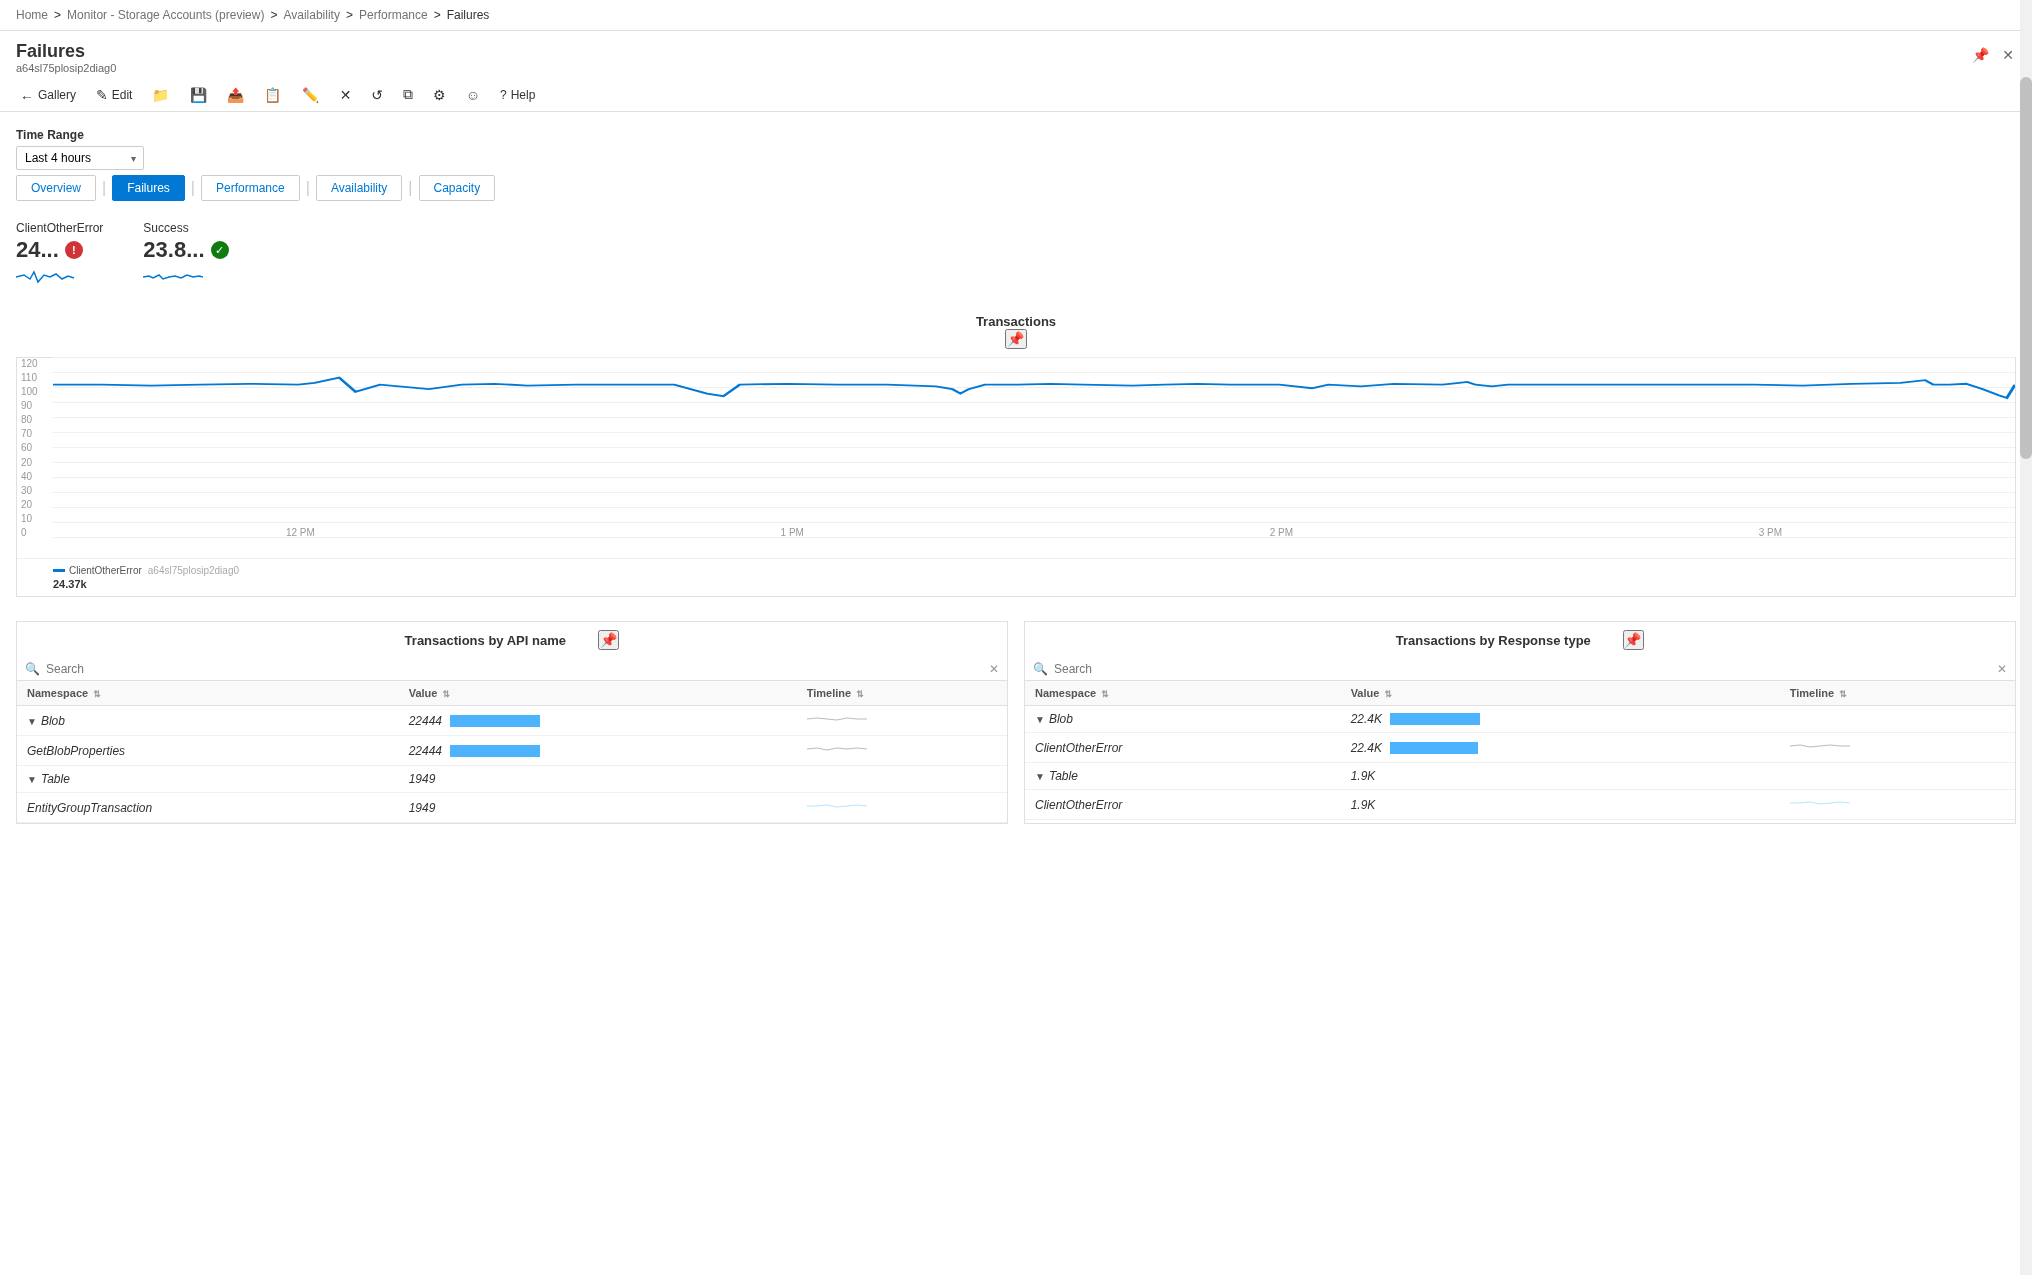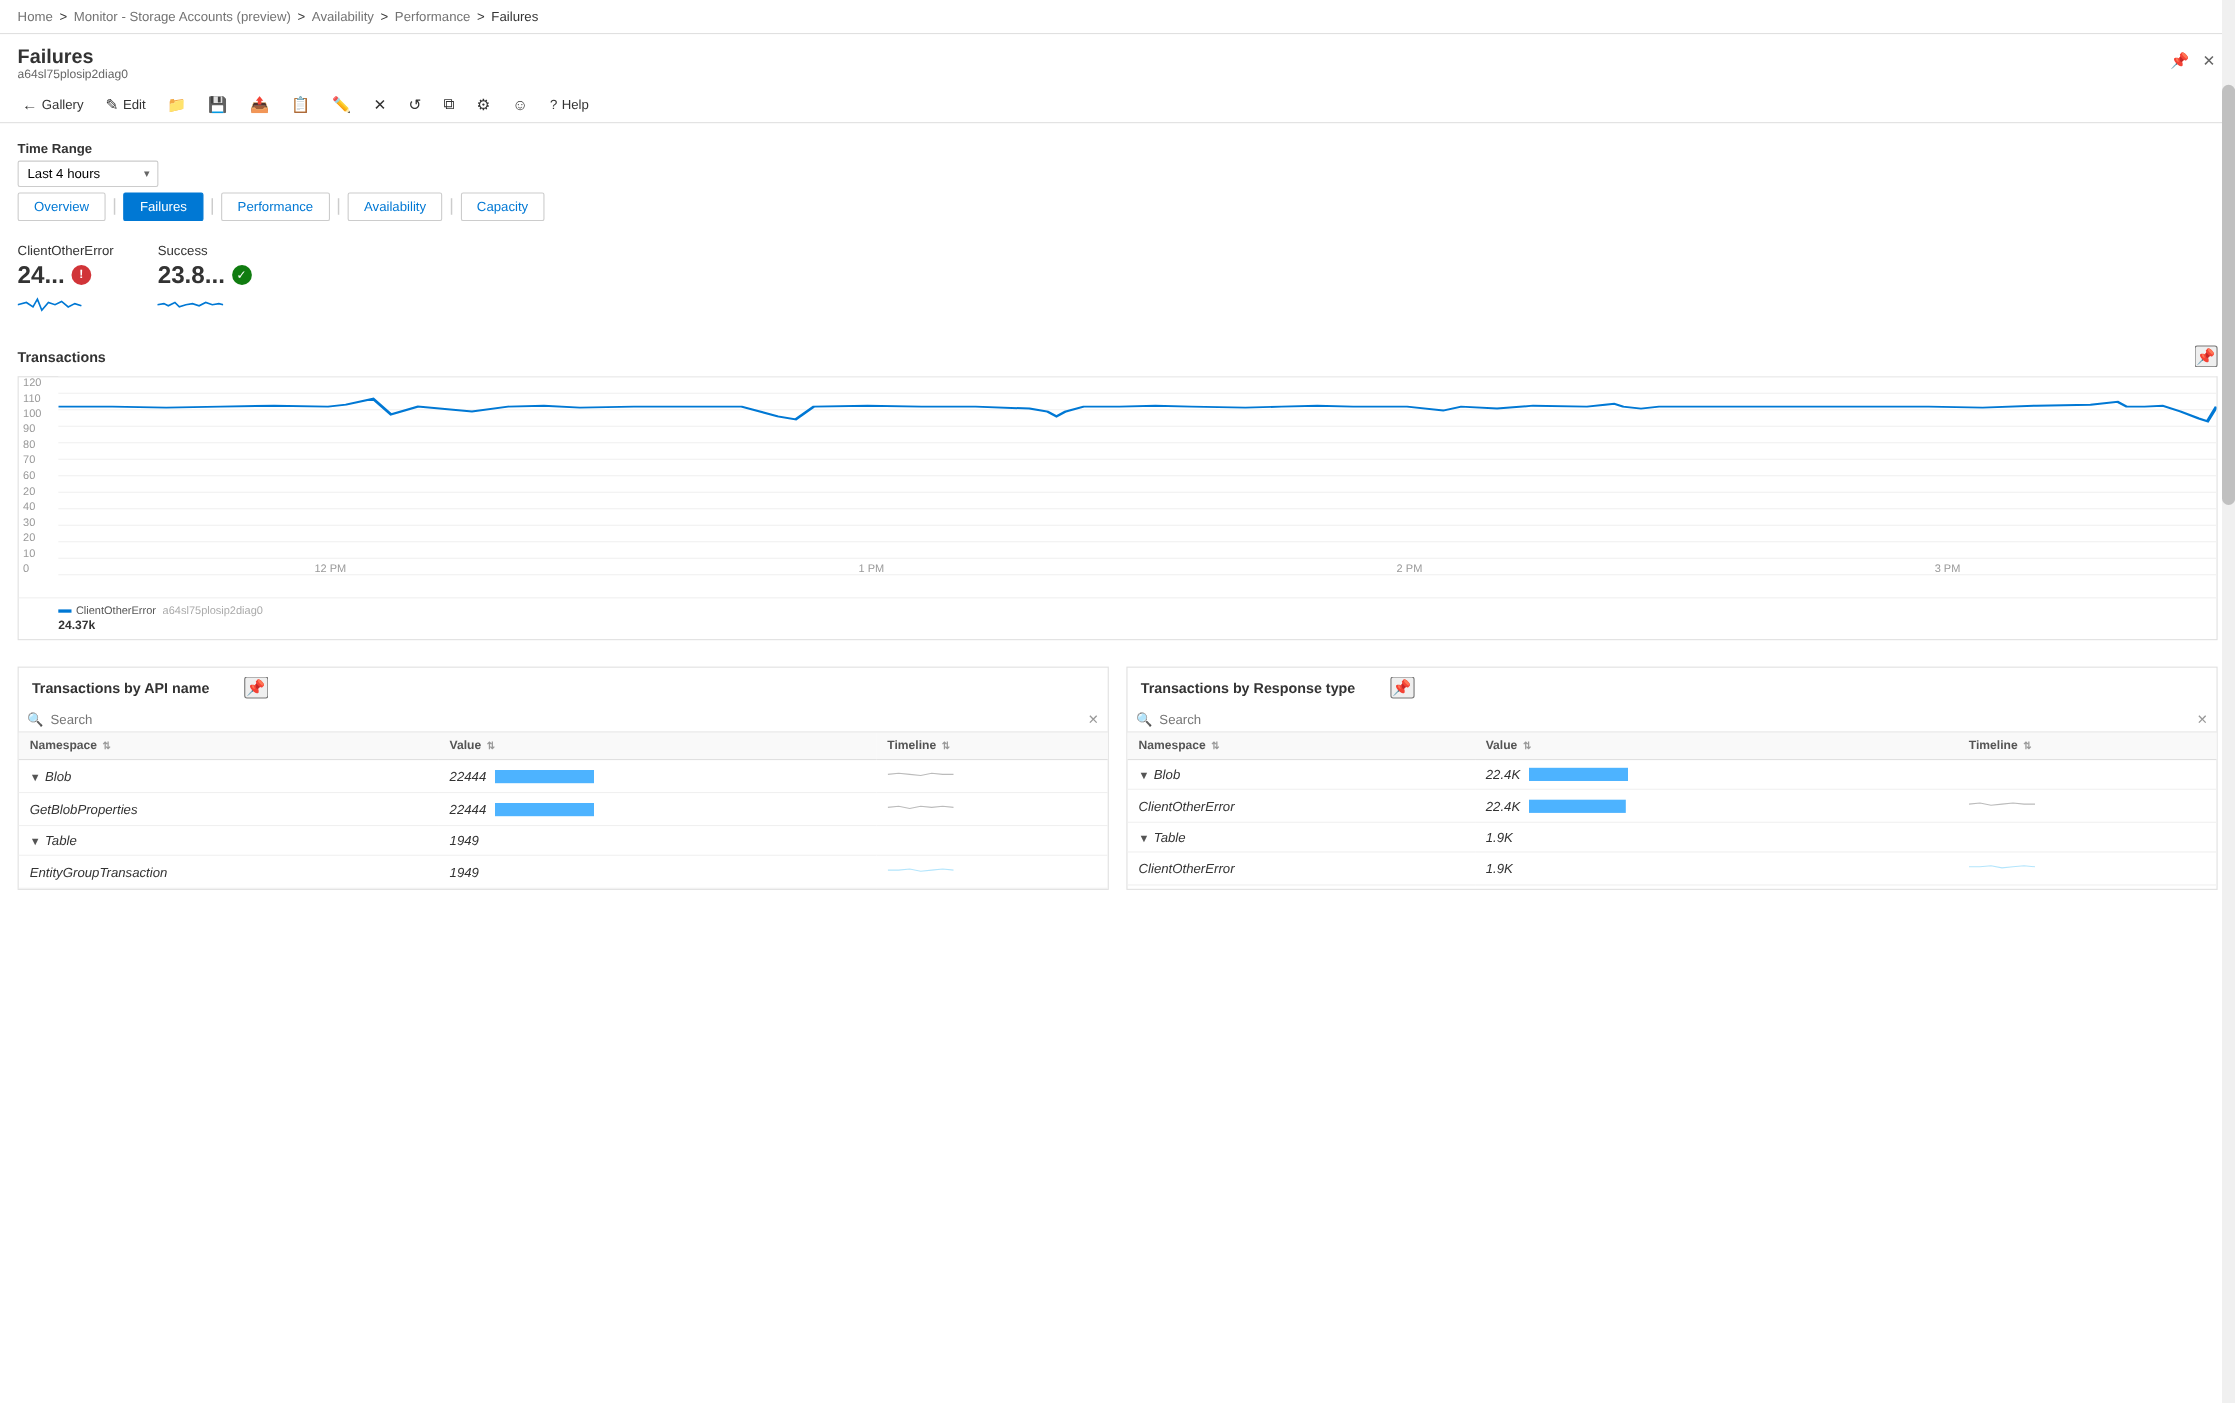--- a/index.html
+++ b/index.html
@@ -34,38 +34,38 @@
     .metrics-row { display: flex; gap: 40px; margin-bottom: 24px; }
     .metric-card { display: flex; flex-direction: column; }
     .metric-label { font-size: 12px; color: #333; margin-bottom: 2px; }
     .metric-value-row { display: flex; align-items: center; gap: 6px; }
     .metric-value { font-size: 22px; font-weight: 600; color: #333; }
     .metric-icon-error { width: 18px; height: 18px; background: #d13438; border-radius: 50%; display: flex; align-items: center; justify-content: center; color: white; font-size: 11px; font-weight: bold; }
     .metric-icon-success { width: 18px; height: 18px; background: #107c10; border-radius: 50%; display: flex; align-items: center; justify-content: center; color: white; font-size: 11px; }
     .metric-sparkline { margin-top: 4px; }
 
     .chart-section { margin-bottom: 24px; }
-    .chart-header { display: flex; justify-content: space-between; align-items: center; margin-bottom: 8px; }
+    .chart-header { display: flex; justify-content: space-between; align-items: center; margin-bottom: 8px; flex-direction: column; }
     .chart-title { font-size: 13px; font-weight: 600; }
     .chart-pin { color: #0078d4; cursor: pointer; font-size: 14px; }
     .chart-area { position: relative; background: #fff; border: 1px solid #e0e0e0; }
     .chart-inner { position: relative; height: 200px; width: 100%; }
     .chart-y-labels { position: absolute; left: 0; top: 0; bottom: 20px; display: flex; flex-direction: column-reverse; justify-content: space-between; padding: 0 4px; font-size: 10px; color: #999; width: 36px; }
     .chart-plot { position: absolute; left: 36px; right: 0; top: 0; bottom: 20px; }
     .chart-grid-lines { position: absolute; left: 0; right: 0; top: 0; bottom: 0; }
     .grid-line { position: absolute; left: 0; right: 0; border-top: 1px solid #f0f0f0; }
     .chart-legend { padding: 6px 36px; font-size: 10px; color: #333; border-top: 1px solid #f0f0f0; }
     .legend-item { display: flex; align-items: center; gap: 4px; }
     .legend-color { width: 12px; height: 3px; background: #0078d4; }
     .legend-text { font-size: 10px; color: #555; }
     .legend-value { font-size: 11px; font-weight: 600; }
 
     .tables-row { display: flex; gap: 16px; }
     .table-section { flex: 1; border: 1px solid #e0e0e0; }
-    .table-header { display: flex; justify-content: flex-start; align-items: center; padding: 8px 12px; gap: 32px; }
+    .table-header { display: flex; justify-content: center; align-items: center; padding: 8px 12px; gap: 32px; }
     .table-title { font-size: 13px; font-weight: 600; }
     .table-pin { color: #0078d4; cursor: pointer; font-size: 14px; }
     .search-row { display: flex; align-items: center; padding: 4px 8px; border-bottom: 1px solid #e0e0e0; gap: 6px; }
     .search-icon { color: #999; font-size: 12px; }
     .search-input { border: none; outline: none; font-size: 12px; flex: 1; color: #333; }
     .search-clear { color: #999; cursor: pointer; font-size: 12px; }
     .data-table { width: 100%; border-collapse: collapse; }
     .data-table th { padding: 6px 10px; font-size: 11px; color: #555; text-align: left; background: #f9f9f9; border-bottom: 1px solid #e0e0e0; font-weight: 700; }
     .data-table td { padding: 6px 10px; font-size: 12px; border-bottom: 1px solid #f0f0f0; font-style: italic; }
     .bar-cell { position: relative; }

